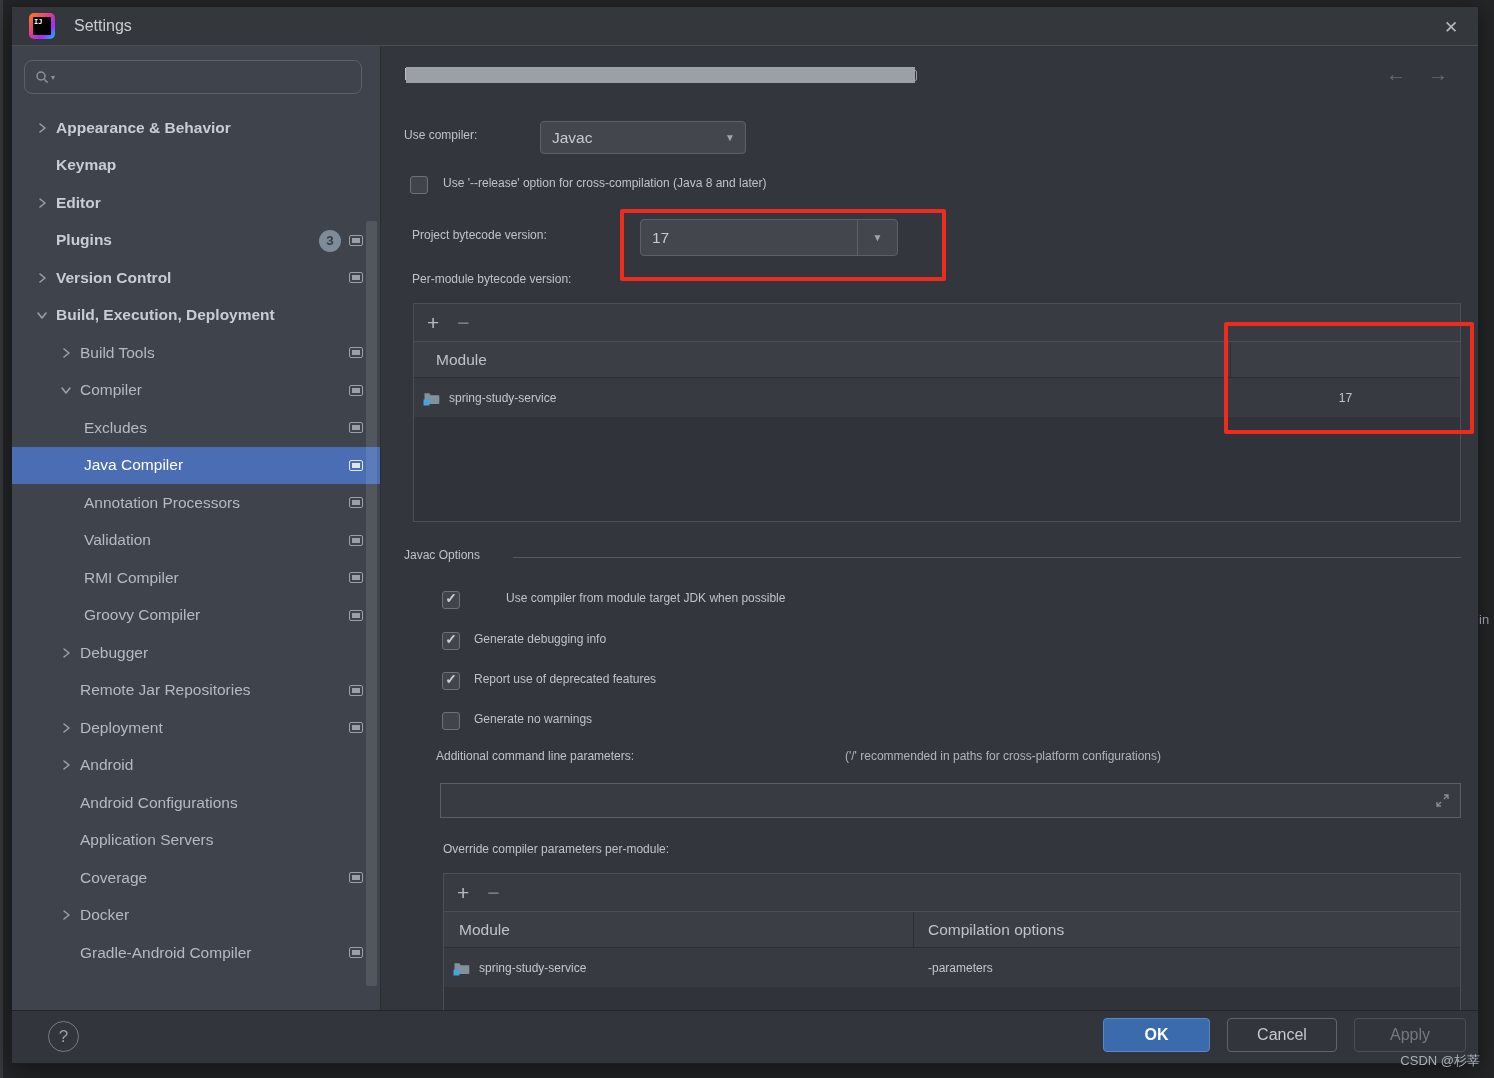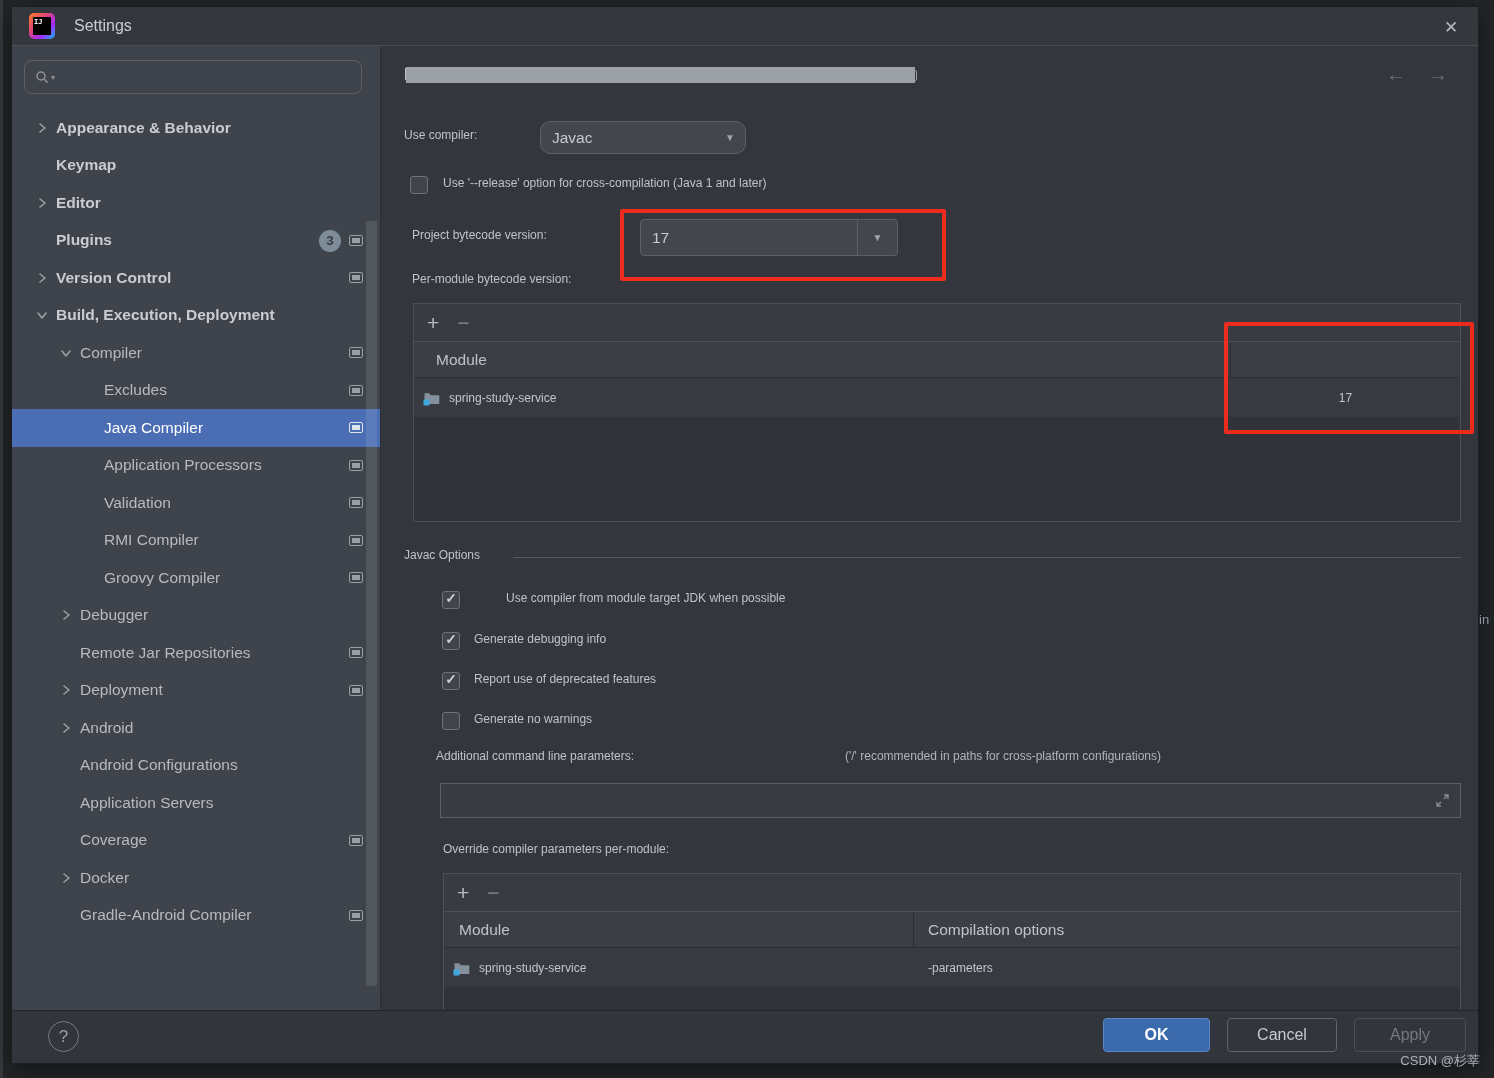--- a/index.html
+++ b/index.html
@@ -22,21 +22,21 @@
         justify-content:center;color:#b4b8be;font-size:17px;cursor:pointer;}
   
   .sidebar{position:absolute;left:0;top:39px;width:368px;bottom:52px;background:#3f434b;
            border-right:1px solid #2a2d31;overflow:hidden;}
   .search-box{position:absolute;left:12px;top:14px;width:338px;height:34px;border:1px solid #5d6166;
            border-radius:8px;display:flex;align-items:center;padding-left:10px;box-sizing:border-box;}
   .search-caret{color:#8d9298;font-size:8px;margin-left:2px;}
   .tree{position:absolute;left:0;top:63px;right:0;}
   .tree-row{height:37.5px;display:flex;align-items:center;position:relative;font-size:15.5px;
            color:#b6bac0;cursor:pointer;box-sizing:border-box;}
-  .tree-row.lvl0{padding-left:24px}.tree-row.lvl1{padding-left:48px}.tree-row.lvl2{padding-left:92px}
+  .tree-row.lvl0{padding-left:24px}.tree-row.lvl1{padding-left:48px}.tree-row.lvl2{padding-left:72px}
   .tree-row.bold{font-weight:bold;color:#c9cdd3;}
   .tree-row.selected{background:#4a6db4;color:#ffffff;}
   .chev{width:20px;height:14px;display:inline-flex;align-items:center;color:#9aa0a6;flex:0 0 20px;}
   .chev.exp svg{transform:rotate(90deg);}
   .win-icon{width:14px;height:11px;border:1px solid #9aa0a6;border-radius:2px;position:relative;
            display:inline-block;box-sizing:border-box;}
   .win-icon::after{content:"";position:absolute;left:2px;right:2px;top:2px;bottom:2px;background:#9aa0a6;}
   .tree-row .win-icon{position:absolute;right:17px;top:13px;}
   .tree-row.selected .win-icon{border-color:#dfe5ec;}
   .tree-row.selected .win-icon::after{background:#dfe5ec;}
@@ -154,38 +154,47 @@
         </div>
         <div class="tree-row lvl0 bold">
           <span class="chev exp">
             <svg width="12" height="12" viewBox="0 0 12 12">
               <polyline points="4,2 9,6 4,10" fill="none" stroke="currentColor" stroke-width="1.6" stroke-linecap="round" stroke-linejoin="round"></polyline>
             </svg>
           </span>
           <span>Build, Execution, Deployment</span>
         </div>
         <div class="tree-row lvl1">
+          <span class="chev">
+            <svg width="12" height="12" viewBox="0 0 12 12">
+              <polyline points="4,2 9,6 4,10" fill="none" stroke="currentColor" stroke-width="1.6" stroke-linecap="round" stroke-linejoin="round"></polyline>
+            </svg>
+          </span>
+          <span>Build Tools</span>
+          <span class="win-icon"></span>
+        </div>
+        <div class="tree-row lvl1">
           <span class="chev exp">
             <svg width="12" height="12" viewBox="0 0 12 12">
               <polyline points="4,2 9,6 4,10" fill="none" stroke="currentColor" stroke-width="1.6" stroke-linecap="round" stroke-linejoin="round"></polyline>
             </svg>
           </span>
           <span>Compiler</span>
           <span class="win-icon"></span>
         </div>
         <div class="tree-row lvl2">
           <span>Excludes</span>
           <span class="win-icon"></span>
         </div>
         <div class="tree-row lvl2 selected">
           <span>Java Compiler</span>
           <span class="win-icon"></span>
         </div>
         <div class="tree-row lvl2">
-          <span>Application Processors</span>
+          <span>Annotation Processors</span>
           <span class="win-icon"></span>
         </div>
         <div class="tree-row lvl2">
           <span>Validation</span>
           <span class="win-icon"></span>
         </div>
         <div class="tree-row lvl2">
           <span>RMI Compiler</span>
           <span class="win-icon"></span>
         </div>
@@ -262,27 +271,27 @@
       <span class="crumb-sep">›</span>
       <span>Java Compiler</span>
       <span class="win-icon" style="position:static;margin-left:4px;"></span>
     </div>
     <div class="nav-arrows">
       <span>←</span>
       <span>→</span>
     </div>
 
     <div class="lbl" style="left:23px;top:82px;">Use compiler:</div>
-    <div class="combo" style="left:159px;top:75px;width:206px;height:33px;border-radius:10px;">
+    <div class="combo" style="left:159px;top:75px;width:206px;height:33px;">
       <span class="val">Javac</span>
       <span class="arrow">▼</span>
     </div>
 
     <div class="cb" style="left:29px;top:130px;"></div>
-    <div class="lbl" style="left:62px;top:130px;">Use '--release' option for cross-compilation (Java 1 and later)</div>
+    <div class="lbl" style="left:62px;top:130px;">Use '--release' option for cross-compilation (Java 8 and later)</div>
 
     <div class="lbl" style="left:31px;top:182px;">Project bytecode version:</div>
     <div class="combo" style="left:259px;top:173px;width:258px;height:37px;">
       <span class="val">17</span>
       <span class="arrow-box">▼</span>
     </div>
     <div class="redbox" style="left:239px;top:163px;width:318px;height:64px;"></div>
 
     <div class="lbl" style="left:31px;top:226px;">Per-module bytecode version:</div>
 

